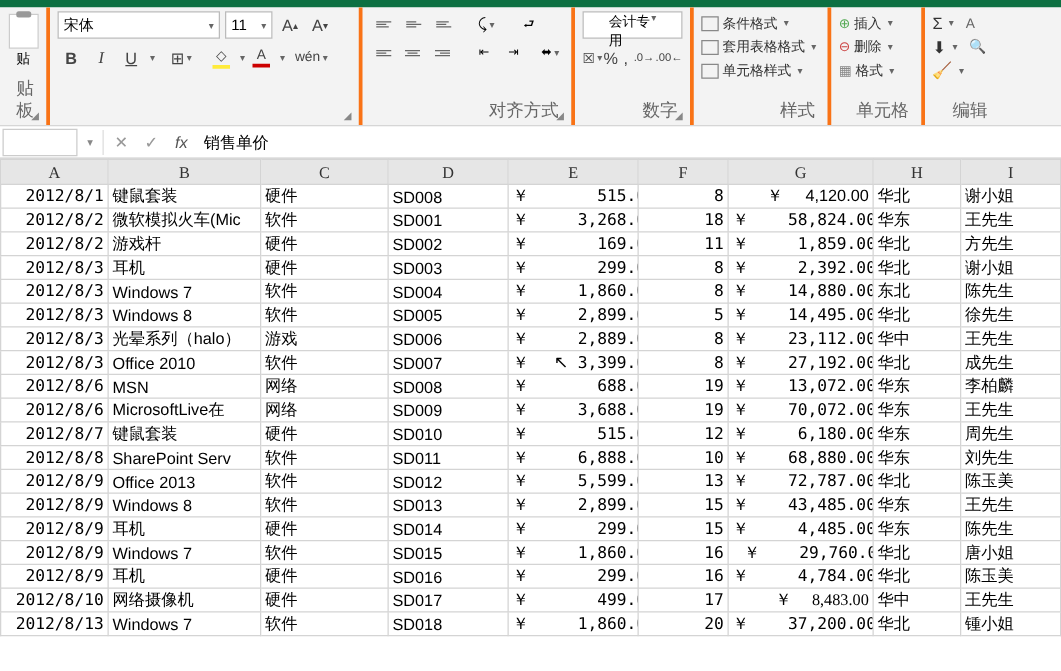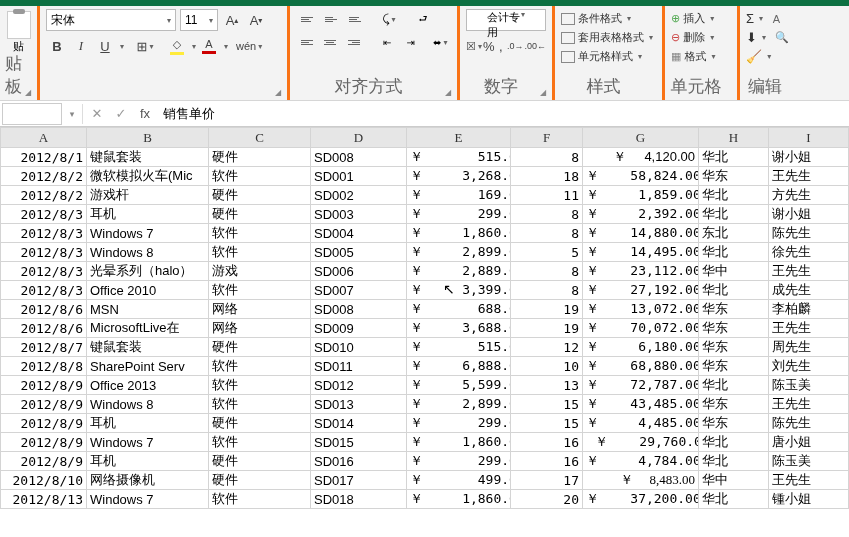--- a/index.html
+++ b/index.html
@@ -4,21 +4,21 @@
 <style>
 * { margin: 0; padding: 0; box-sizing: border-box; font-family: "Microsoft YaHei", Arial, sans-serif; }
 body { background: #fff; font-size: 12px; overflow: hidden; width: 849px; height: 537px; }
 
 
 .titlebar { height: 6px; background: #0d7042; }
 
 
 .ribbon { background: #f3f3f3; border-bottom: 1px solid #d6d6d6; display: flex; height: 95px; position: relative; }
 .ribbon-group { border-right: 3px solid #f97316; display: flex; flex-direction: column; padding: 3px 6px 0 6px; position: relative; }
-.ribbon-group-label { text-align: center; font-size: 17px; color: #666; padding: 2px 0; position: absolute; bottom: 0; left: 0; right: 10px; }
+.ribbon-group-label { text-align: right; font-size: 14px; color: #666; padding: 2px 0; position: absolute; bottom: 0; left: 0; right: 10px; }
 .ribbon-group-corner { position: absolute; bottom: 2px; right: 2px; width: 10px; height: 10px; font-size: 8px; color: #888; }
 
 .clipboard { width: 40px; }
 .paste-btn { display: flex; flex-direction: column; align-items: center; padding: 2px; }
 .paste-icon { width: 24px; height: 28px; background: #fff; border: 1px solid #ccc; position: relative; }
 .paste-icon::before { content: ""; position: absolute; top: -3px; left: 5px; width: 12px; height: 5px; background: #999; border-radius: 2px; }
 .dd { font-size: 8px; color: #666; margin-left: 2px; }
 
 .font-group { width: 250px; }
 .font-row1 { display: flex; align-items: center; gap: 4px; margin-bottom: 4px; }
@@ -256,21 +256,21 @@
 </div>
 
 <div class="formula-bar">
   <div class="name-box">
       <span></span>
     </div>
   <div class="name-dd">▾</div>
   <div class="fb-sep"></div>
   <div class="fb-btn">✕</div>
   <div class="fb-btn">✓</div>
-  <div class="fb-btn" style="color:#555">
+  <div class="fb-btn" style="font-style:italic;color:#555">
       <span>fx</span>
     </div>
   <input class="formula-input" value="销售单价" style="">
 </div>
 
 <div class="grid-wrap">
   <div class="cursor-arrow">↖</div>
   <table class="grid">
     <colgroup>
       <col class="col-A">

